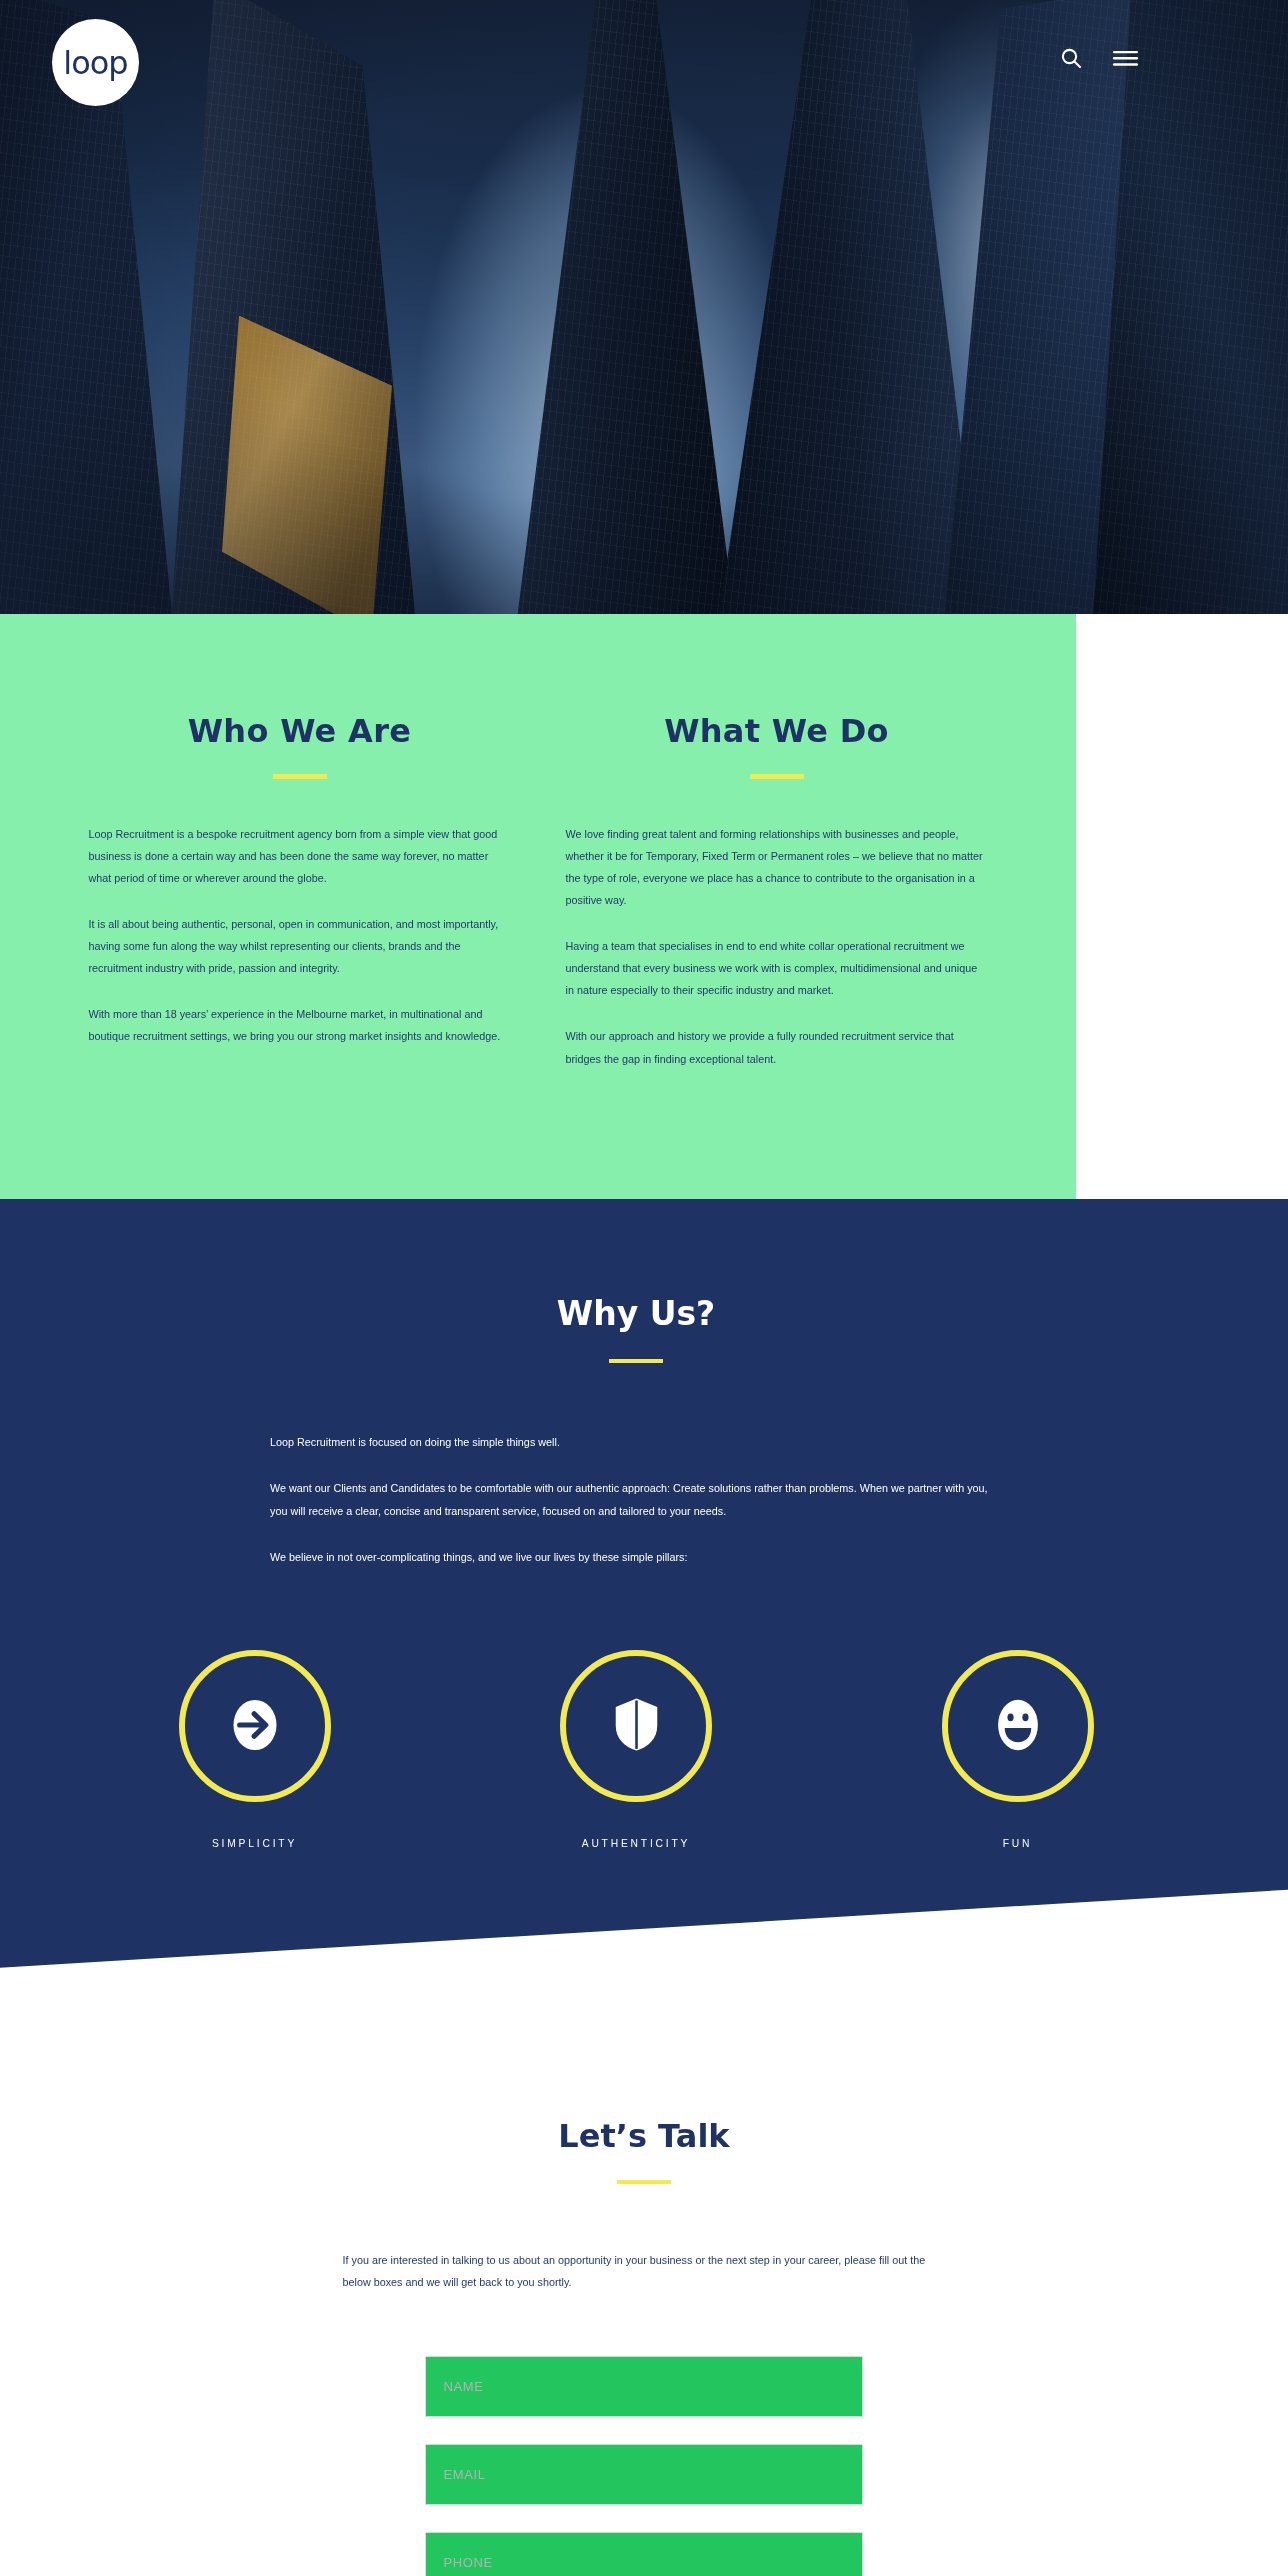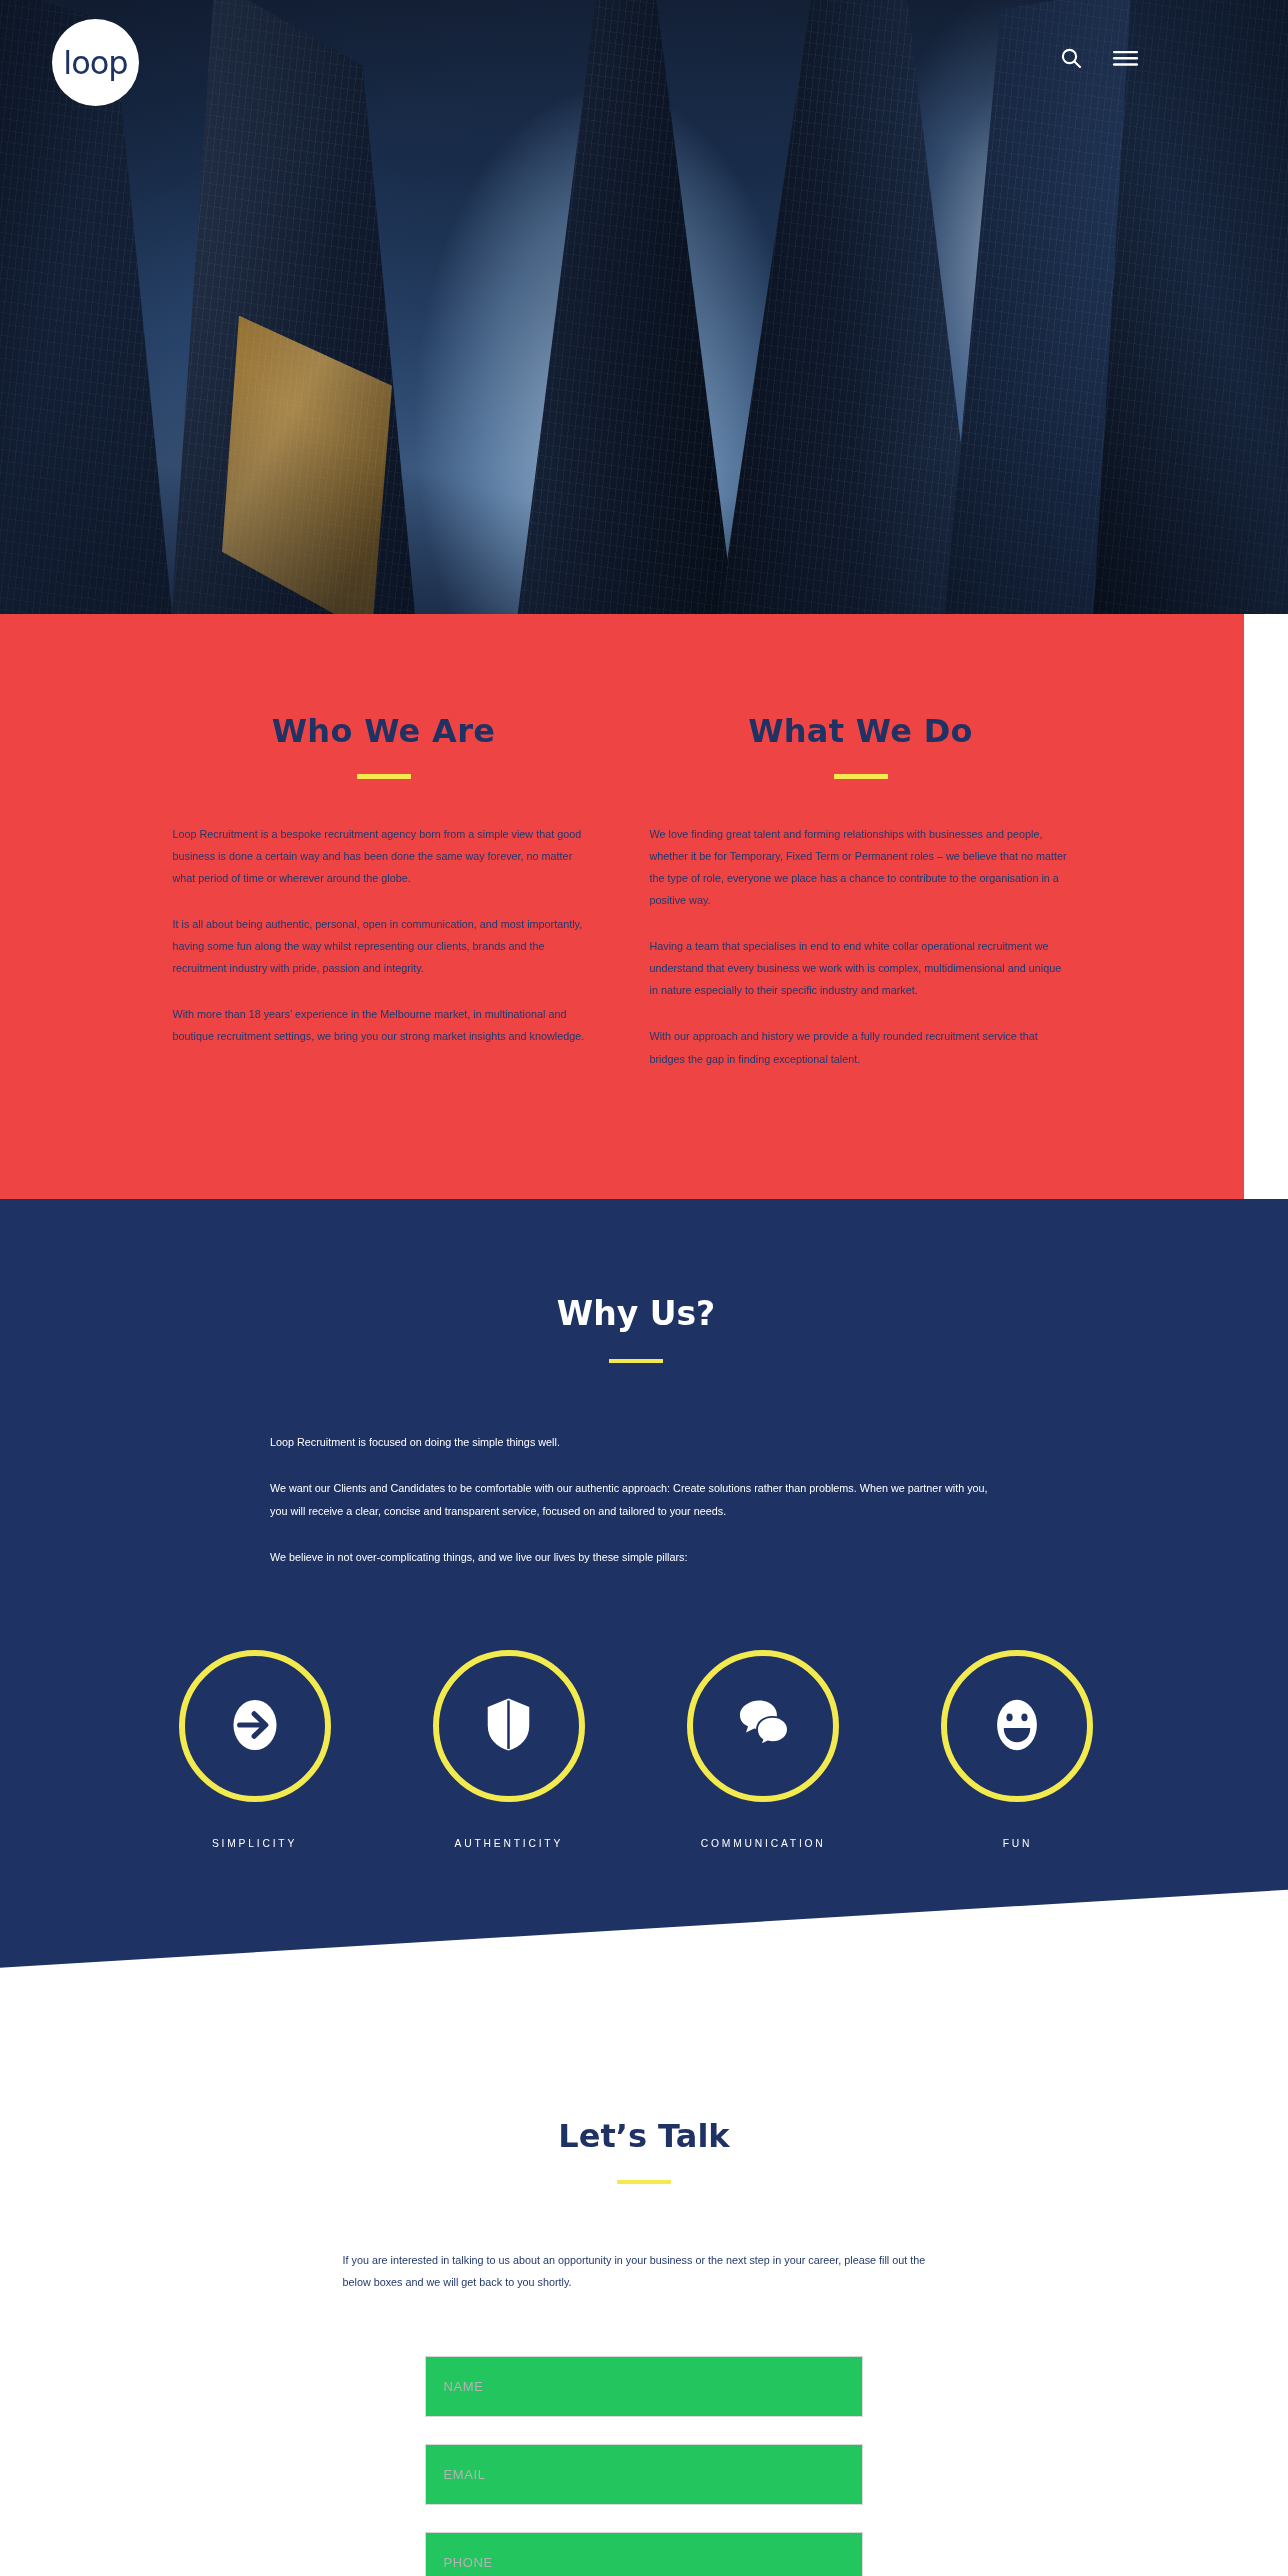--- a/index.html
+++ b/index.html
@@ -90,21 +90,21 @@
     font-size: 66px; font-weight: 700; color: #ffffff; letter-spacing: 0.5px; line-height: 1.05;
     text-shadow: 0 1.5px 13.4px rgba(0,0,0,.30);
   }
   .hero-sub {
     margin-top: 20.6px; font-size: 10.3px; font-weight: 700; letter-spacing: 3.9px;
     color: #e8e06a; text-transform: uppercase;
   }
 
   
   .twocol {
-    width: 1244px; background: #ef4444; padding: 98px 0 129px;
+    width: 1076px; background: #86efac; padding: 98px 0 129px;
     display: flex; justify-content: center; gap: 55px;
   }
   .col { width: 422px; }
   .sec-h2 {
     font-family: "DejaVu Sans", sans-serif;
     font-size: 32px; font-weight: 700; color: #1e3264; text-align: center; letter-spacing: 0.3px;
   }
   .rule {
     width: 54px; height: 4.6px; background: #f2ea4e; margin: 24px auto 0; border-radius: 0.5px;
   }
@@ -257,31 +257,20 @@
             <svg width="49" height="57" viewBox="0 0 24 28" fill="#ffffff">
               <path d="M12 1.2 22.2 5.4v9.1c0 6.4-4.3 10.6-10.2 12.3C6.1 25.1 1.8 20.9 1.8 14.5V5.4L12 1.2z"></path>
               <path d="M12 4.1v20.6c-4.2-1.4-7.4-4.6-7.4-10.2V6.6L12 4.1z" fill="#1e3264" opacity="0"></path>
               <line x1="12" y1="2.2" x2="12" y2="26" stroke="#1e3264" stroke-width="1.25"></line>
             </svg>
           </span>
         </div>
         <div class="pillar-label">AUTHENTICITY</div>
       </div>
 
-      <div class="pillar">
-        <div class="ring">
-          <span>
-            <svg width="61" height="58" viewBox="0 0 30 28" fill="#ffffff">
-              <path d="M13.0 2.0c5.0 0 8.6 3.1 8.6 7.0 0 3.9-3.6 7.0-8.6 7.0-.9 0-1.8-.1-2.6-.3l-4.0 2.0 1.0-3.0C4.6 13.5 3.4 11.4 3.4 9.0 3.4 5.1 8.0 2.0 13.0 2.0z"></path>
-              <path d="M19.4 10.0c4.4 0 7.6 2.8 7.6 6.2 0 3.4-3.2 6.2-7.6 6.2-.8 0-1.6-.1-2.3-.3l-3.6 1.8.9-2.7c-1.6-1.1-2.6-2.9-2.6-5.0 0-3.4 3.2-6.2 7.6-6.2z" stroke="#1e3264" stroke-width=".9"></path>
-            </svg>
-          </span>
-        </div>
-        <div class="pillar-label">COMMUNICATION</div>
-      </div>
 
       <div class="pillar">
         <div class="ring">
           <span>
             <svg width="54" height="58" viewBox="0 0 26 28">
               <ellipse cx="13" cy="14" rx="9.6" ry="12.2" fill="#ffffff"></ellipse>
               <ellipse cx="9.4" cy="10.3" rx="1.5" ry="1.9" fill="#1e3264"></ellipse>
               <ellipse cx="16.6" cy="10.3" rx="1.5" ry="1.9" fill="#1e3264"></ellipse>
               <path d="M6.6 15.4h12.8c0 4.3-2.9 6.9-6.4 6.9S6.6 19.7 6.6 15.4z" fill="#1e3264"></path>
             </svg>

